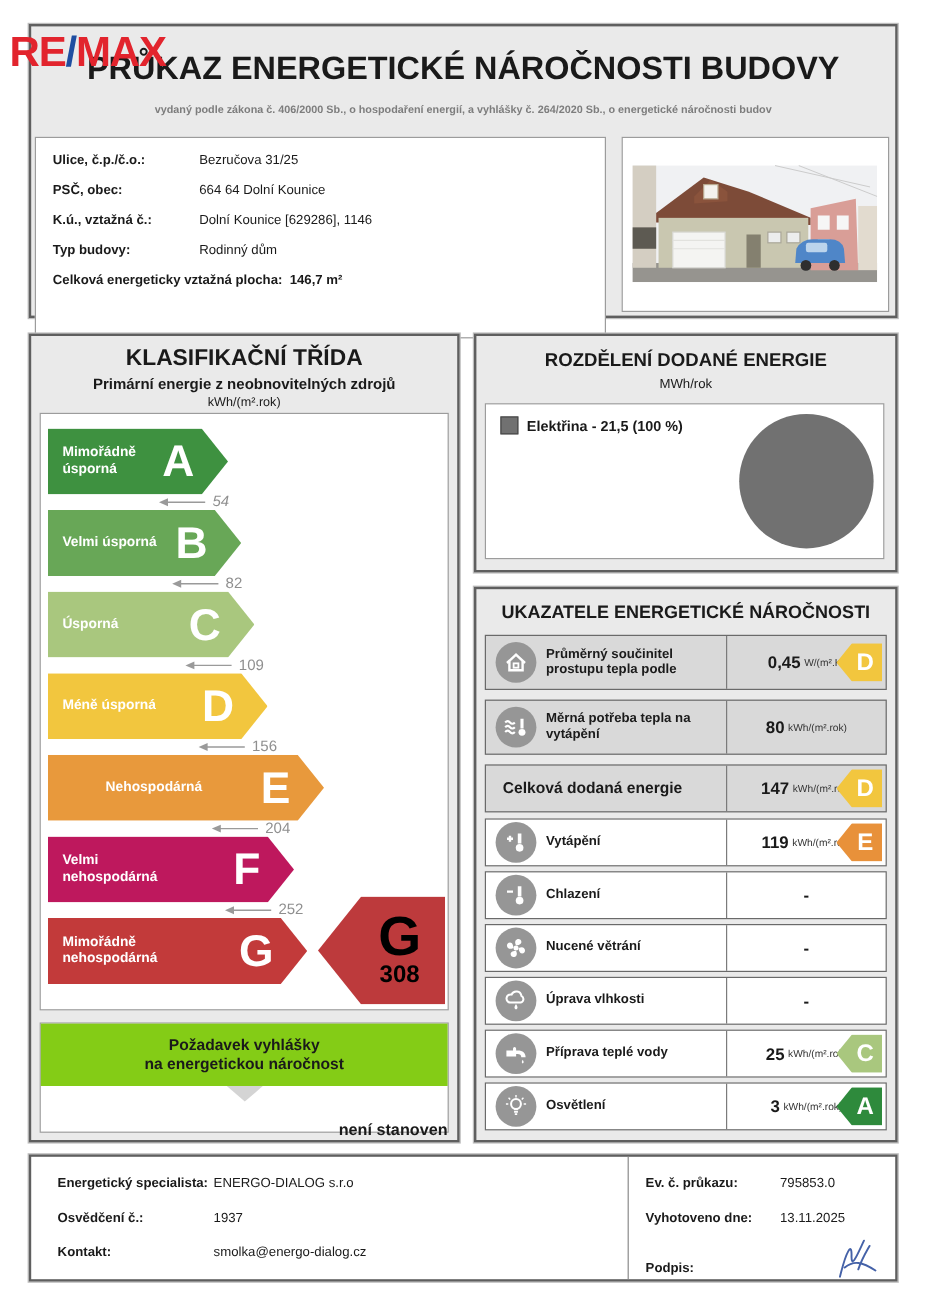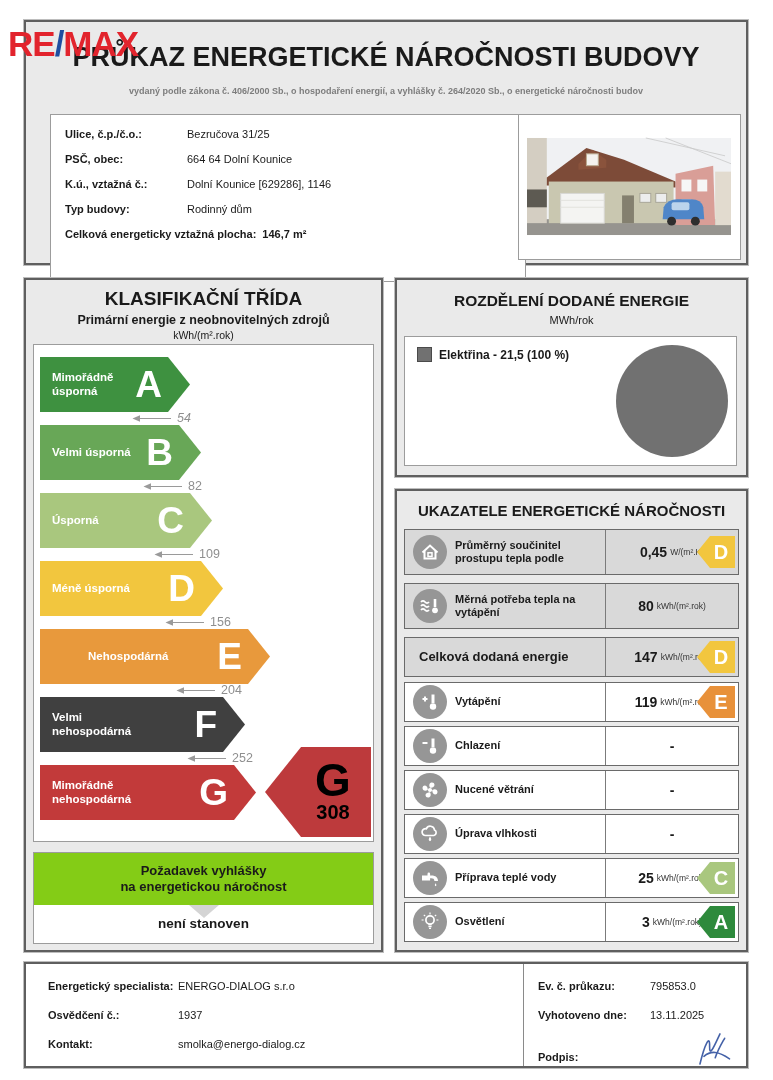--- a/index.html
+++ b/index.html
@@ -40,21 +40,21 @@
   .rating{position:absolute;right:2px;bottom:4px;width:106px;height:90px;
           clip-path:polygon(0 50%,34% 0,100% 0,100% 100%,34% 100%);
           display:flex;flex-direction:column;align-items:center;justify-content:center;
           padding-left:30px;box-sizing:border-box;color:#000;}
   .rating .big{font-size:46px;font-weight:800;line-height:0.9;}
   .rating .num{font-size:20px;font-weight:800;}
   .req-head{height:52px;background:#84cc16;position:relative;display:flex;flex-direction:column;
             align-items:center;justify-content:center;font-size:13px;font-weight:700;line-height:1.25;}
   .req-head:after{content:"";position:absolute;left:50%;bottom:-13px;margin-left:-15px;
                   border:15px solid transparent;border-top:13px solid #d4d4d4;border-bottom:0;}
-  .req-val{text-align:center;font-size:13.5px;font-weight:700;padding-top:11px;}
+  .req-val{text-align:right;font-size:13.5px;font-weight:700;padding-top:29px;}
 
   
   .legend{position:absolute;left:12px;top:10px;display:flex;align-items:center;gap:7px;
           font-size:12px;font-weight:700;}
   .legend .sq{width:13px;height:13px;background:#717171;border:1px solid #4a4a4a;flex:none;}
   .pie{position:absolute;right:8px;top:8px;width:112px;height:112px;border-radius:50%;background:#717171;}
 
   
   .ind-rows{position:absolute;left:7px;top:38px;width:335px;}
   .ind-row{display:flex;align-items:stretch;border:1px solid #6a6a6a;background:#fff;
@@ -90,21 +90,21 @@
 <body>
 
 <div class="page">
 
   <div class="logo"><span class="re">RE</span><span class="slash">/</span><span class="max">MAX</span></div>
 
   <div class="panel" style="left:24px;top:20px;width:720px;height:241px;">
     <div class="doc-title">PRŮKAZ ENERGETICKÉ NÁROČNOSTI BUDOVY</div>
     <div class="doc-subtitle">vydaný podle zákona č. 406/2000 Sb., o hospodaření energií, a vyhlášky č. 264/2020 Sb., o energetické náročnosti budov</div>
 
-    <div class="whitebox" style="left:24px;top:92px;width:476px;height:168px;padding:13px 0 0 14px;box-sizing:border-box;">
+    <div class="whitebox" style="left:3px;top:92px;width:476px;height:168px;padding:13px 0 0 14px;box-sizing:border-box;">
       <div id="address-fields">
           <div class="addr-row">
       <span class="lbl">Ulice, č.p./č.o.:</span>
       <span>Bezručova 31/25</span>
     </div>
           <div class="addr-row">
       <span class="lbl">PSČ, obec:</span>
       <span>664 64 Dolní Kounice</span>
     </div>
           <div class="addr-row">
@@ -218,21 +218,21 @@
       </div>
       <div class="thresh" style="left:136px;">
               <svg width="40" height="9" viewBox="0 0 40 9">
                 <line x1="6" y1="4.5" x2="39" y2="4.5" stroke="#9a9a9a" stroke-width="1.2"></line>
                 <path d="M0.5 4.5 L8 1.2 V7.8 Z" fill="#9a9a9a"></path>
               </svg>
               <span>204</span>
             </div>
     </div>
           <div class="bar-row">
-      <div class="bar" style="width:205px;background:#404040;">
+      <div class="bar" style="width:205px;background:#be185d;">
         <div class="bar-label">Velmi nehospodárná</div>
         <div class="bar-letter">F</div>
       </div>
       <div class="thresh" style="left:147px;">
               <svg width="40" height="9" viewBox="0 0 40 9">
                 <line x1="6" y1="4.5" x2="39" y2="4.5" stroke="#9a9a9a" stroke-width="1.2"></line>
                 <path d="M0.5 4.5 L8 1.2 V7.8 Z" fill="#9a9a9a"></path>
               </svg>
               <span>252</span>
             </div>

